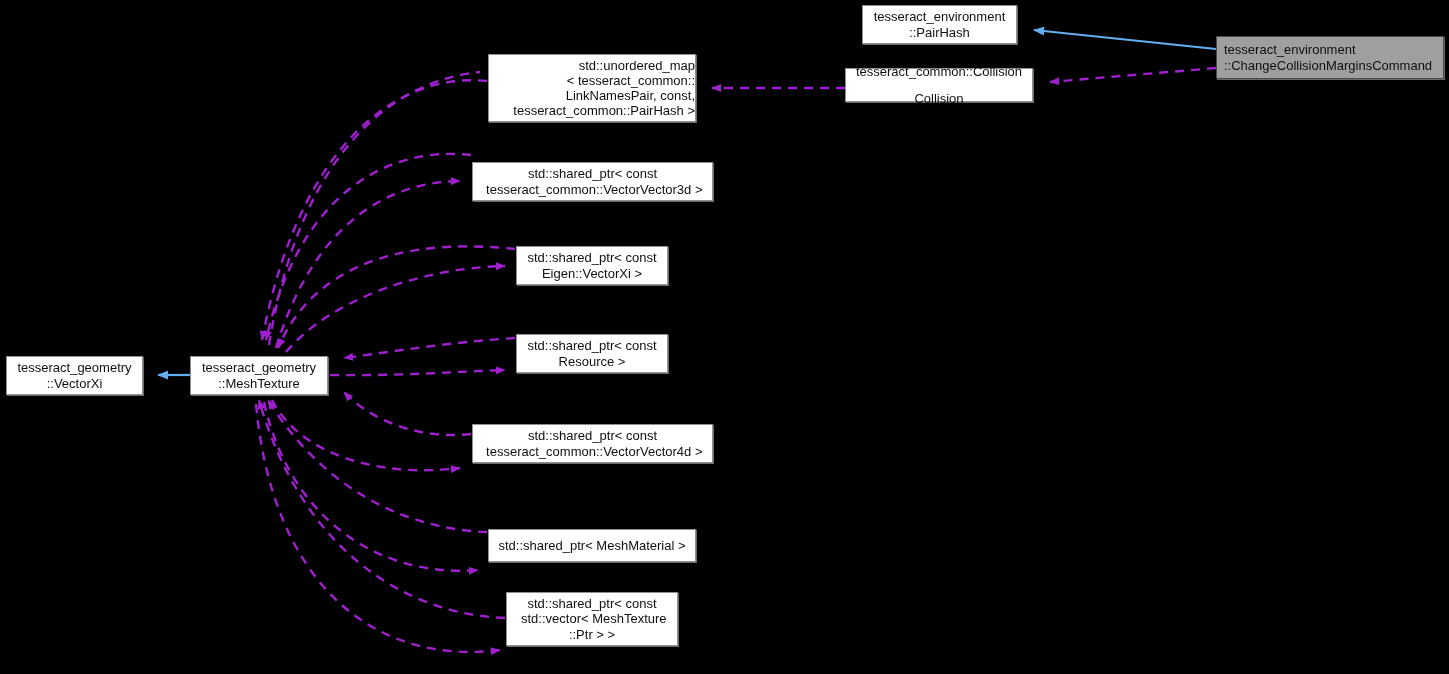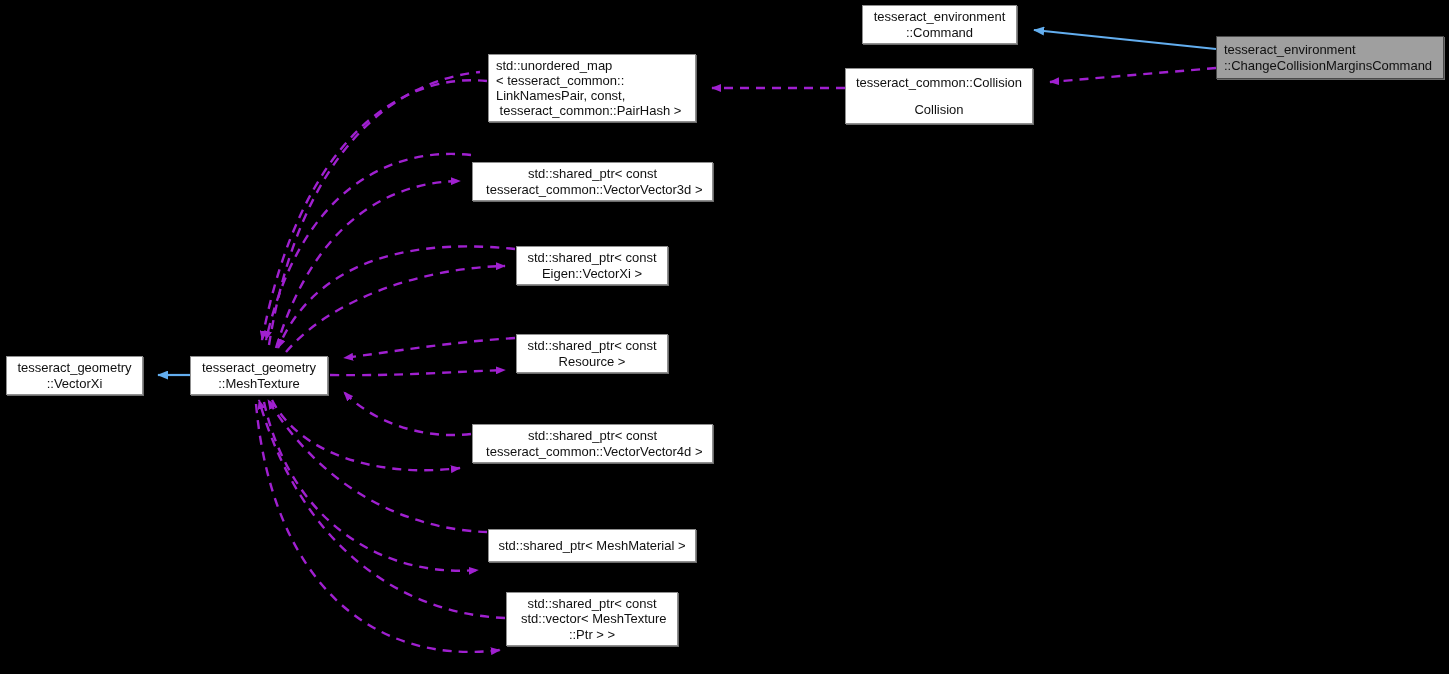--- a/index.html
+++ b/index.html
@@ -89,23 +89,23 @@
     </g>
 
     <g>
       <path d="M505,618 C400,614 300,545 259,400" stroke="#a020d0" stroke-width="2.4" fill="none" stroke-dasharray="9,7" marker-end="url(#ah-purple)"></path>
       <path d="M256,404 C272,580 370,666 500,650" stroke="#a020d0" stroke-width="2.4" fill="none" stroke-dasharray="9,7" marker-end="url(#ah-purple)"></path>
     </g>
   </svg>
 
   <div class="node" style="left: 6px; top: 356px; width: 137px; height: 39px;"><span class="ln">tesseract_geometry</span><span class="ln">::VectorXi</span></div>
   <div class="node" style="left: 190px; top: 356px; width: 138px; height: 39px;"><span class="ln">tesseract_geometry</span><span class="ln">::MeshTexture</span></div>
-  <div class="node leftal" style="left: 488px; top: 54px; width: 208px; height: 68px;"><span class="ln">std::unordered_map</span><span class="ln">&lt; tesseract_common::</span><span class="ln">LinkNamesPair, const,</span><span class="ln"> tesseract_common::PairHash &gt;</span></div>
+  <div class="node leftal" style="left: 488px; top: 54px; width: 208px; height: 68px; align-items: flex-end;"><span class="ln">std::unordered_map</span><span class="ln">&lt; tesseract_common::</span><span class="ln">LinkNamesPair, const,</span><span class="ln"> tesseract_common::PairHash &gt;</span></div>
   <div class="node" style="left: 472px; top: 162px; width: 241px; height: 39px;"><span class="ln">std::shared_ptr&lt; const</span><span class="ln"> tesseract_common::VectorVector3d &gt;</span></div>
   <div class="node" style="left: 516px; top: 246px; width: 152px; height: 39px;"><span class="ln">std::shared_ptr&lt; const</span><span class="ln">Eigen::VectorXi &gt;</span></div>
   <div class="node" style="left: 516px; top: 334px; width: 152px; height: 39px;"><span class="ln">std::shared_ptr&lt; const</span><span class="ln">Resource &gt;</span></div>
   <div class="node" style="left: 472px; top: 424px; width: 241px; height: 39px;"><span class="ln">std::shared_ptr&lt; const</span><span class="ln"> tesseract_common::VectorVector4d &gt;</span></div>
   <div class="node" style="left: 488px; top: 529px; width: 208px; height: 33px;"><span class="ln">std::shared_ptr&lt; MeshMaterial &gt;</span></div>
   <div class="node" style="left: 506px; top: 592px; width: 172px; height: 54px;"><span class="ln">std::shared_ptr&lt; const</span><span class="ln"> std::vector&lt; MeshTexture</span><span class="ln">::Ptr &gt; &gt;</span></div>
-  <div class="node" style="left: 862px; top: 5px; width: 155px; height: 39px;"><span class="ln">tesseract_environment</span><span class="ln">::Command</span></div>
-  <div class="node" style="left: 845px; top: 68px; width: 188px; height: 56px; gap: 12px;"><span class="ln">tesseract_common::Collision</span><span class="ln">Collision</span></div>
+  <div class="node" style="left: 862px; top: 5px; width: 155px; height: 39px;"><span class="ln">tesseract_environment</span><span class="ln">::PairHash</span></div>
+  <div class="node" style="left: 845px; top: 68px; width: 188px; height: 34px; gap: 12px;"><span class="ln">tesseract_common::Collision</span><span class="ln">Collision</span></div>
   <div class="node highlight leftal" style="left: 1216px; top: 36px; width: 228px; height: 43px;"><span class="ln">tesseract_environment</span><span class="ln">::ChangeCollisionMarginsCommand</span></div>
 </div>
 
 </body></html>

